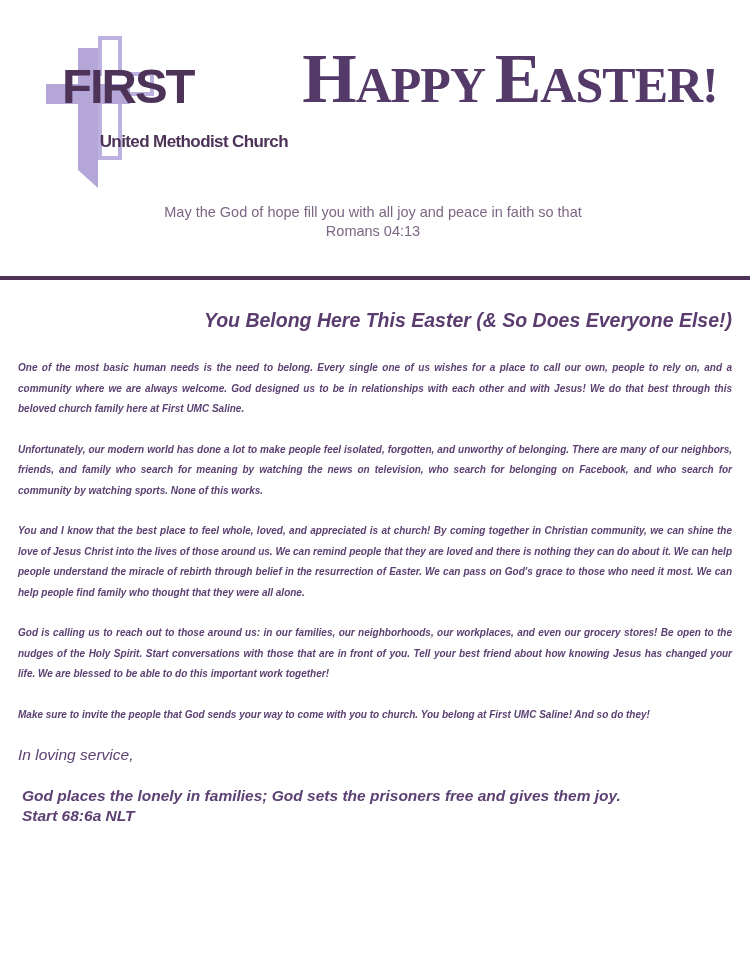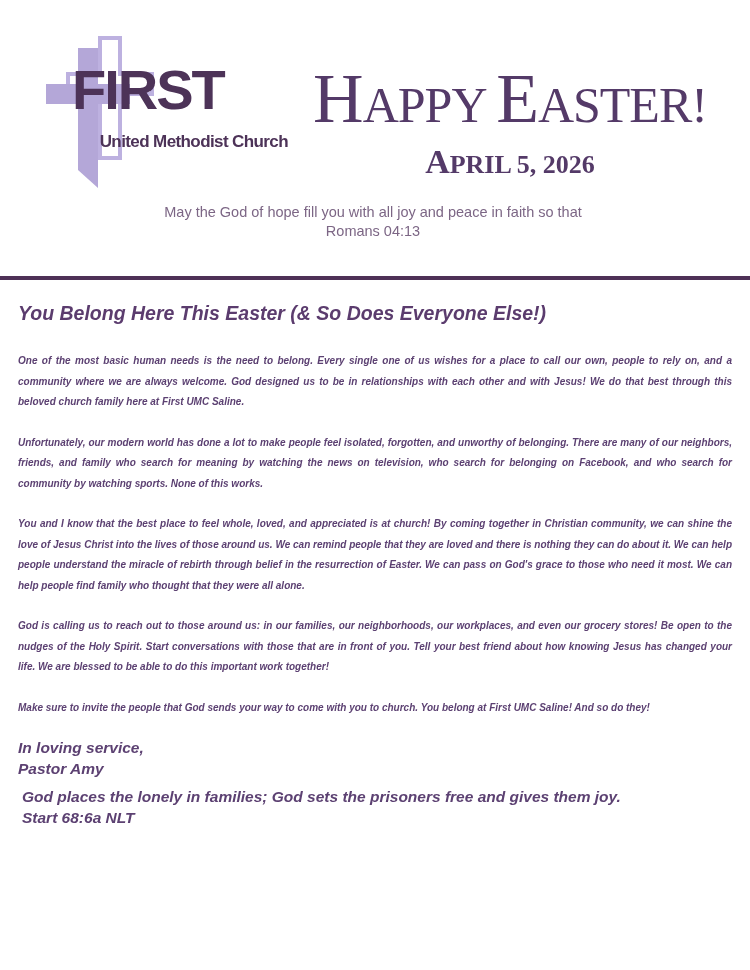--- a/index.html
+++ b/index.html
@@ -5,59 +5,59 @@
   html,body{margin:0;padding:0;background:#fff;}
   .page{
     position:relative;width:750px;height:970px;background:#ffffff;
     font-family:"Liberation Sans",sans-serif;overflow:hidden;
   }
   
   .header{position:relative;width:750px;height:276px;}
   .logo{position:absolute;left:30px;top:36px;width:240px;height:152px;}
   .logo svg{position:absolute;left:0;top:0;}
   .logo-first{
-    position:absolute;left:42px;top:26px;
-    font-size:56px;font-weight:bold;letter-spacing:-2px;line-height:1;
+    position:absolute;left:32px;top:26px;
+    font-size:49px;font-weight:bold;letter-spacing:-2px;line-height:1;
     color:#4d3358;
   }
   .logo-subtitle{
     position:absolute;left:28px;top:96px;width:230px;
     font-size:17px;font-weight:bold;letter-spacing:-0.6px;
     color:#4d3358;white-space:nowrap;text-align:right;
   }
   .logo-city{
     position:absolute;left:34px;top:122px;
     font-size:21px;font-weight:bold;letter-spacing:19px;
     color:#4d3358;white-space:nowrap;
   }
   .easter{
     position:absolute;left:290px;top:40px;width:440px;text-align:center;
     font-family:"Liberation Serif",serif;color:#543a68;
   }
-  .easter-title{font-size:50px;font-weight:normal;letter-spacing:-1px;line-height:78px;white-space:nowrap;margin-top:20px;}
+  .easter-title{font-size:50px;font-weight:bold;letter-spacing:-1px;line-height:78px;white-space:nowrap;}
   .easter-title .initial{font-size:70px;}
   .easter-date{font-size:26px;font-weight:bold;line-height:32px;margin-top:2px;white-space:nowrap;}
   .easter-date .initial{font-size:34px;}
   .verse{
     position:absolute;left:0;top:203px;width:746px;text-align:center;
     font-size:14.5px;line-height:19px;color:#7c6685;
   }
   
   .rule{width:750px;height:4px;background:#4e3157;}
   
   .letter{padding:0 18px;color:#5c4172;}
   .letter-title{
-    margin:22px 0 26px 0;text-align:left;
+    margin:29px 0 26px 0;text-align:right;
     font-size:19.5px;font-weight:bold;font-style:italic;color:#5b3c6e;
   }
   .para{
     margin:0 0 20px 0;text-align:justify;
     font-size:10px;font-weight:bold;font-style:italic;line-height:20.5px;
   }
-  .closing{margin:0 0 8px 0;font-size:15.5px;font-weight:bold;font-style:italic;line-height:20.5px;}
+  .closing{margin:0 0 20px 0;font-size:15.5px;font-weight:normal;font-style:italic;line-height:20.5px;}
   .scripture{margin:4px;font-size:15.5px;font-weight:bold;font-style:italic;line-height:20.5px;}
 </style>
 </head>
 <body>
 
 <div class="page">
 
   <div class="header">
 
     <div class="logo">
@@ -69,22 +69,20 @@
           <path d="M48 12 H68 V48 H100 V68 H68 V152 L48 134 V68 H16 V48 H48 Z" fill="#b4a7d8"></path>
         </svg>
       </span>
       <div class="logo-first">FIRST</div>
       <div class="logo-subtitle">United Methodist Church</div>
     </div>
 
     <div class="easter">
       <div class="easter-title"><span class="initial">H</span><span>APPY </span><span class="initial">E</span><span>ASTER!</span>
       </div>
-      <div class="easter-date"><span class="initial">A</span><span>PRIL 5, 2026</span>
-      </div>
     </div>
 
     <div class="verse">
       <div>May the God of hope fill you with all joy and peace in faith so that</div>
       <div>Romans 04:13</div>
     </div>
 
   </div>
 
   <div class="rule"></div>
@@ -93,21 +91,20 @@
     <div class="letter-title">You Belong Here This Easter (&amp; So Does Everyone Else!)</div>
 
     <p class="para">One of the most basic human needs is the need to belong. Every single one of us wishes for a place to call our own, people to rely on, and a community where we are always welcome. God designed us to be in relationships with each other and with Jesus! We do that best through this beloved church family here at First UMC Saline.</p>
     <p class="para">Unfortunately, our modern world has done a lot to make people feel isolated, forgotten, and unworthy of belonging. There are many of our neighbors, friends, and family who search for meaning by watching the news on television, who search for belonging on Facebook, and who search for community by watching sports. None of this works.</p>
     <p class="para">You and I know that the best place to feel whole, loved, and appreciated is at church! By coming together in Christian community, we can shine the love of Jesus Christ into the lives of those around us. We can remind people that they are loved and there is nothing they can do about it. We can help people understand the miracle of rebirth through belief in the resurrection of Easter. We can pass on God's grace to those who need it most. We can help people find family who thought that they were all alone.</p>
     <p class="para">God is calling us to reach out to those around us: in our families, our neighborhoods, our workplaces, and even our grocery stores! Be open to the nudges of the Holy Spirit. Start conversations with those that are in front of you. Tell your best friend about how knowing Jesus has changed your life. We are blessed to be able to do this important work together!</p>
     <p class="para">Make sure to invite the people that God sends your way to come with you to church. You belong at First UMC Saline! And so do they!</p>
 
     <div class="closing">
       <div>In loving service,</div>
-      <div>Pastor Amy</div>
     </div>
 
     <div class="scripture">
       <div>God places the lonely in families; God sets the prisoners free and gives them joy.</div>
       <div>Start 68:6a NLT</div>
     </div>
   </div>
 
 </div>
 

